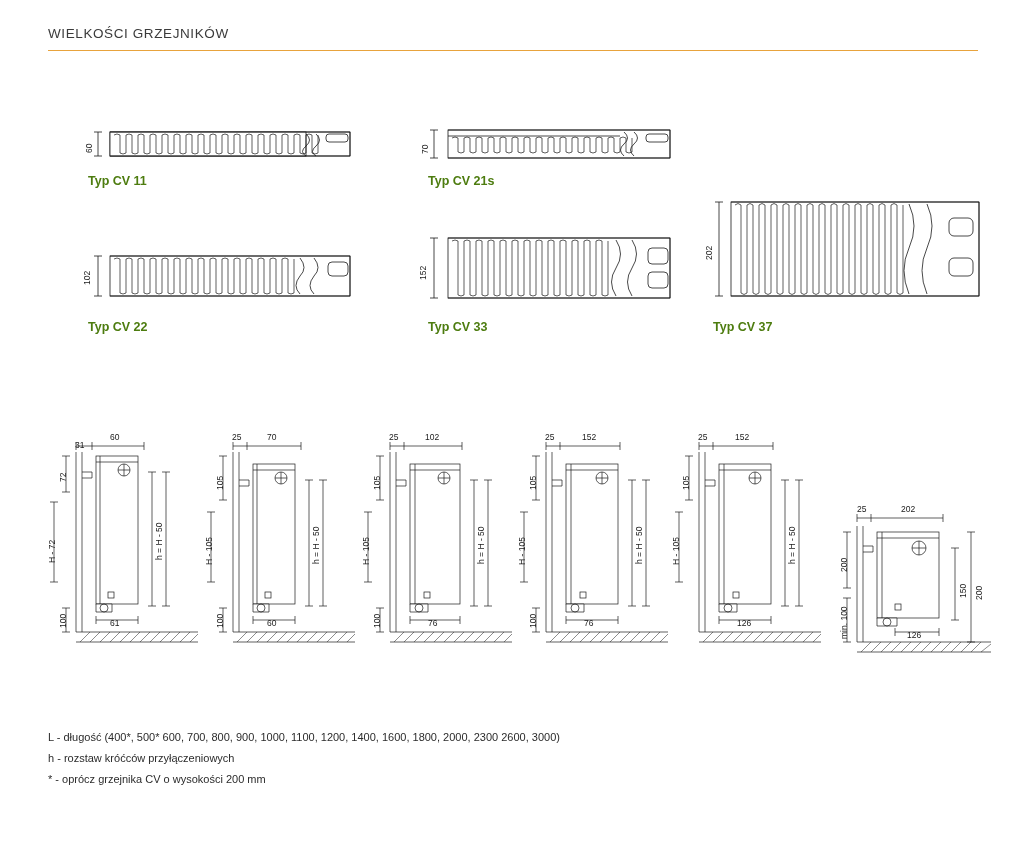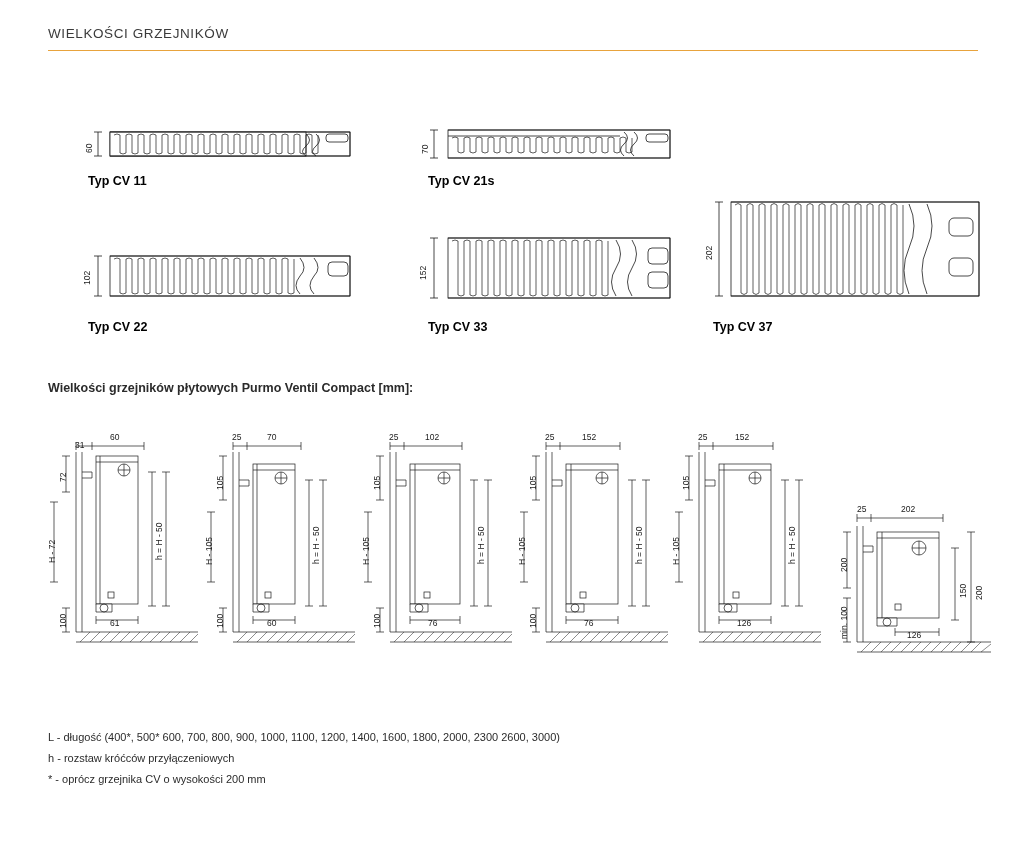--- a/index.html
+++ b/index.html
@@ -37,21 +37,21 @@
   .header-rule {
     height: 1px;
     background: #e8a33d;
     width: 930px;
   }
   
   .caption {
     position: absolute;
     font-size: 12.5px;
     font-weight: bold;
-    color: #000000;
+    color: #4d7c0f;
     white-space: nowrap;
   }
   .subhead {
     position: absolute;
     left: 48px;
     top: 381px;
     font-size: 12.5px;
     font-weight: bold;
     color: #2b2b2b;
   }
@@ -201,21 +201,20 @@
         <rect x="244" y="62" width="24" height="18" rx="5"></rect>
         <line x1="26" y1="6" x2="274" y2="6"></line>
         <line x1="26" y1="100" x2="274" y2="100"></line>
         <line x1="274" y1="6" x2="274" y2="100"></line>
       </g>
     </svg>
     <div class="dimlabel vert" style="left:-1px; top:64px;">202</div>
   </div>
   <div class="caption" style="left:713px; top:320px;">Typ CV 37</div>
 
-  <div class="subhead">Wielkości grzejników płytowych Purmo Ventil Compact [mm]:</div>
 
   <div class="fig" style="left:48px; top:432px;">
     <svg width="160" height="240" viewBox="0 0 160 240">
       <g stroke="#1a1a1a" fill="none" stroke-width="0.7">
 
         <line x1="28" y1="14" x2="44" y2="14"></line>
           <line x1="28" y1="10" x2="28" y2="18"></line>
           <line x1="44" y1="10" x2="44" y2="18"></line>
         <line x1="44" y1="14" x2="96" y2="14"></line>
           <line x1="96" y1="10" x2="96" y2="18"></line>

